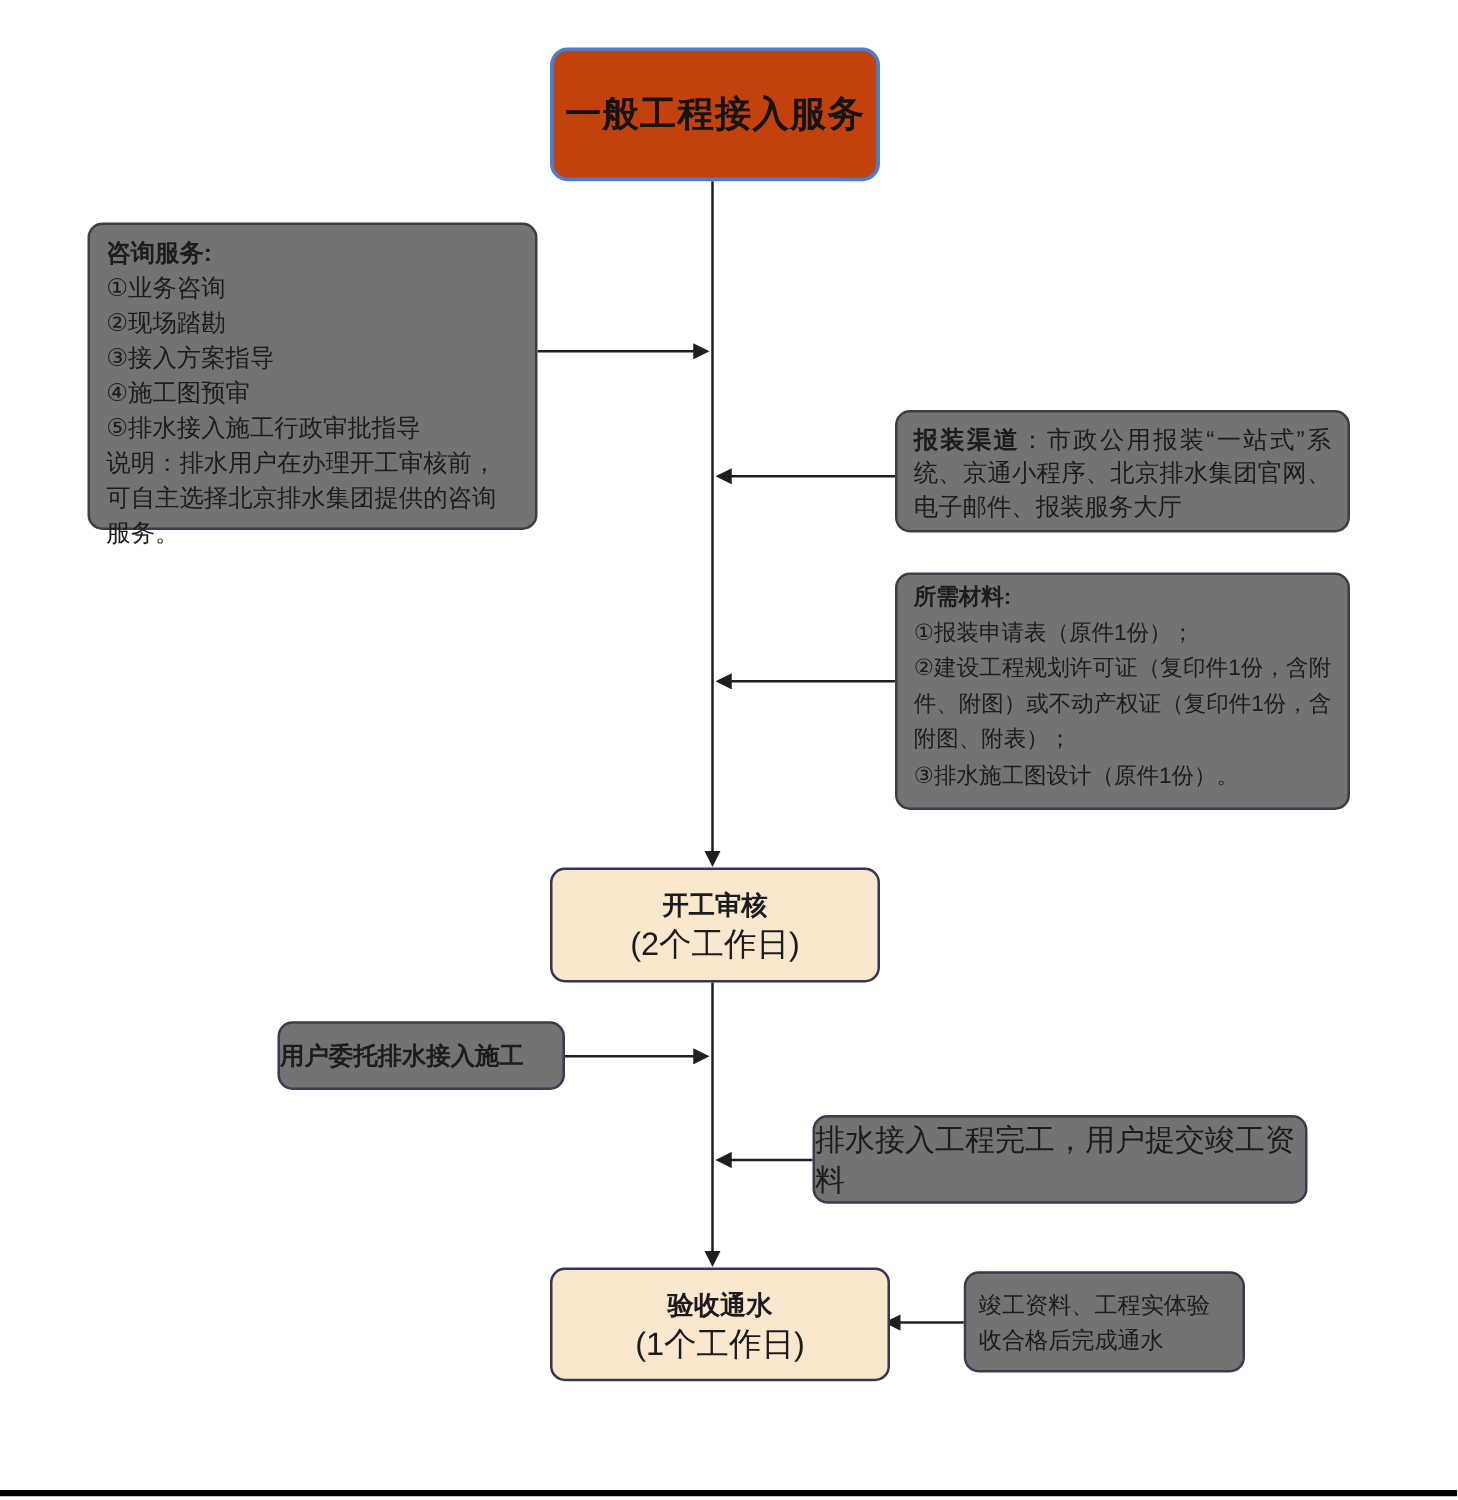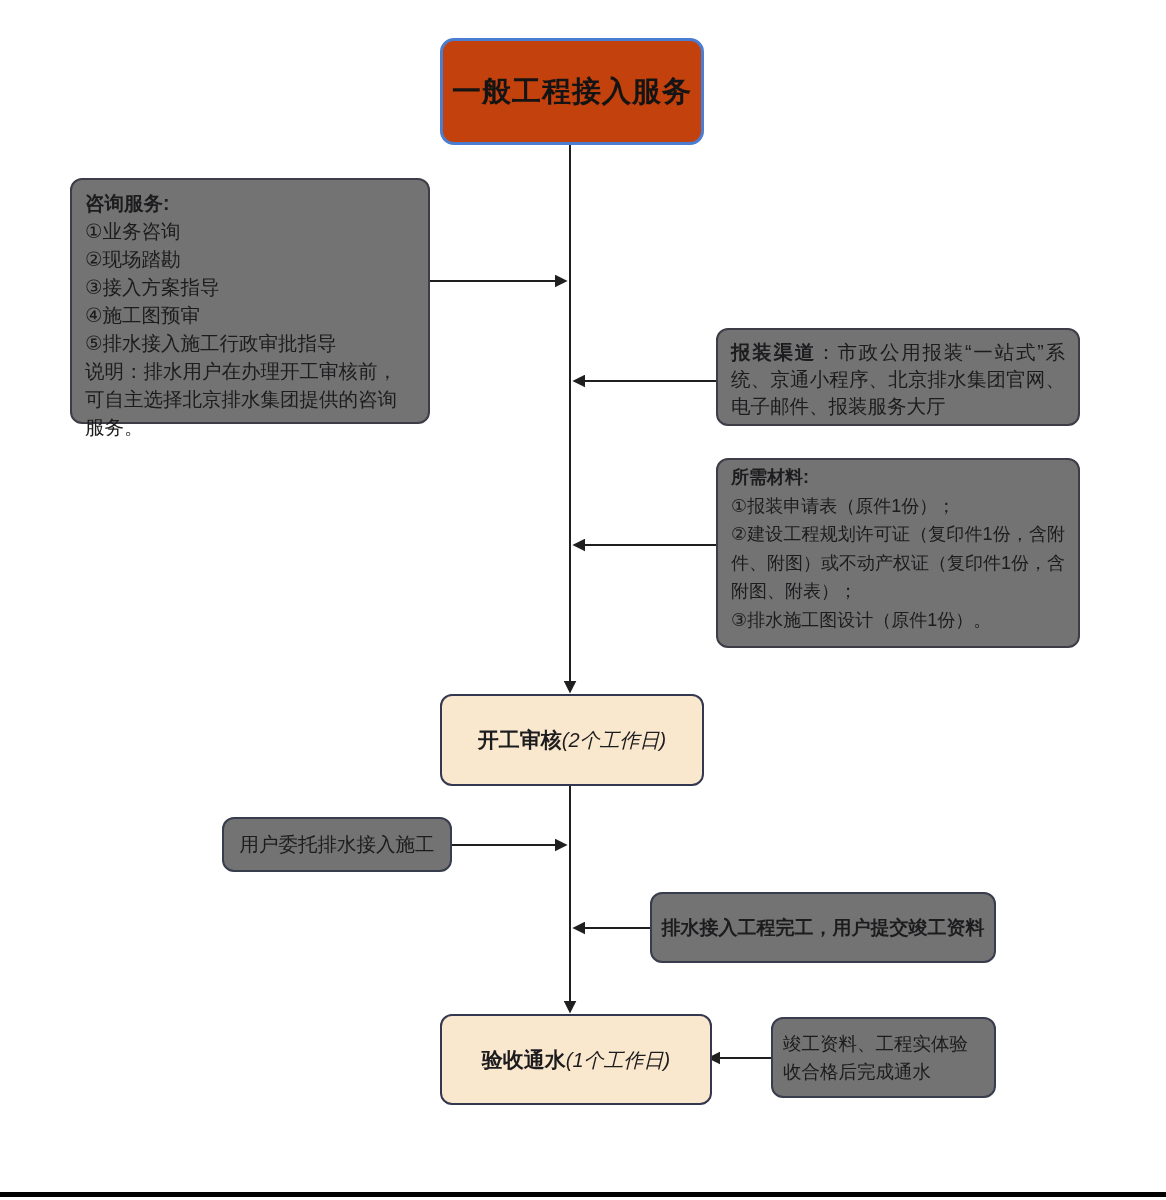--- a/index.html
+++ b/index.html
@@ -46,40 +46,40 @@
   }
   .material-box {
     left: 716px; top: 458px; width: 364px; height: 190px;
     padding: 3px 13px;
     font-size: 18px; line-height: 28.5px;
     text-align: justify;
   }
   .process-box {
     background: #fae8ce;
     border: 2.5px solid #33374f;
-    display: flex; 
+    display: flex; flex-direction: column;
     align-items: center; justify-content: center;
     line-height: 30px;
   }
   .process-box .p-name { font-size: 21px; font-weight: bold; }
-  .process-box .p-duration { font-size: 20px; font-style: italic; }
+  .process-box .p-duration { font-size: 26px; }
   .start-box { left: 440px; top: 694px; width: 264px; height: 92px; }
   .accept-box { left: 440px; top: 1014px; width: 272px; height: 91px; }
   .entrust-box {
     left: 222px; top: 817px; width: 230px; height: 55px;
     border-color: #383d4d;
-    display: flex; align-items: center; justify-content: center;
+    display: flex; align-items: center; 
     font-size: 19.5px;
+    font-weight: bold;
   }
   .complete-box {
-    left: 650px; top: 892px; width: 346px; height: 71px;
+    left: 650px; top: 892px; width: 396px; height: 71px;
     border-color: #383d4d;
     display: flex; align-items: center; justify-content: center;
-    font-size: 19px;
-    font-weight: bold;
+    font-size: 24px;
   }
   .final-box {
     left: 771px; top: 1017px; width: 225px; height: 81px;
     border-color: #383d4d;
     padding: 11px 10px;
     font-size: 18.5px; line-height: 28px;
   }
   .bottom-bar {
     position: absolute;
     left: 0; top: 1192px; width: 1166px; height: 5px;

